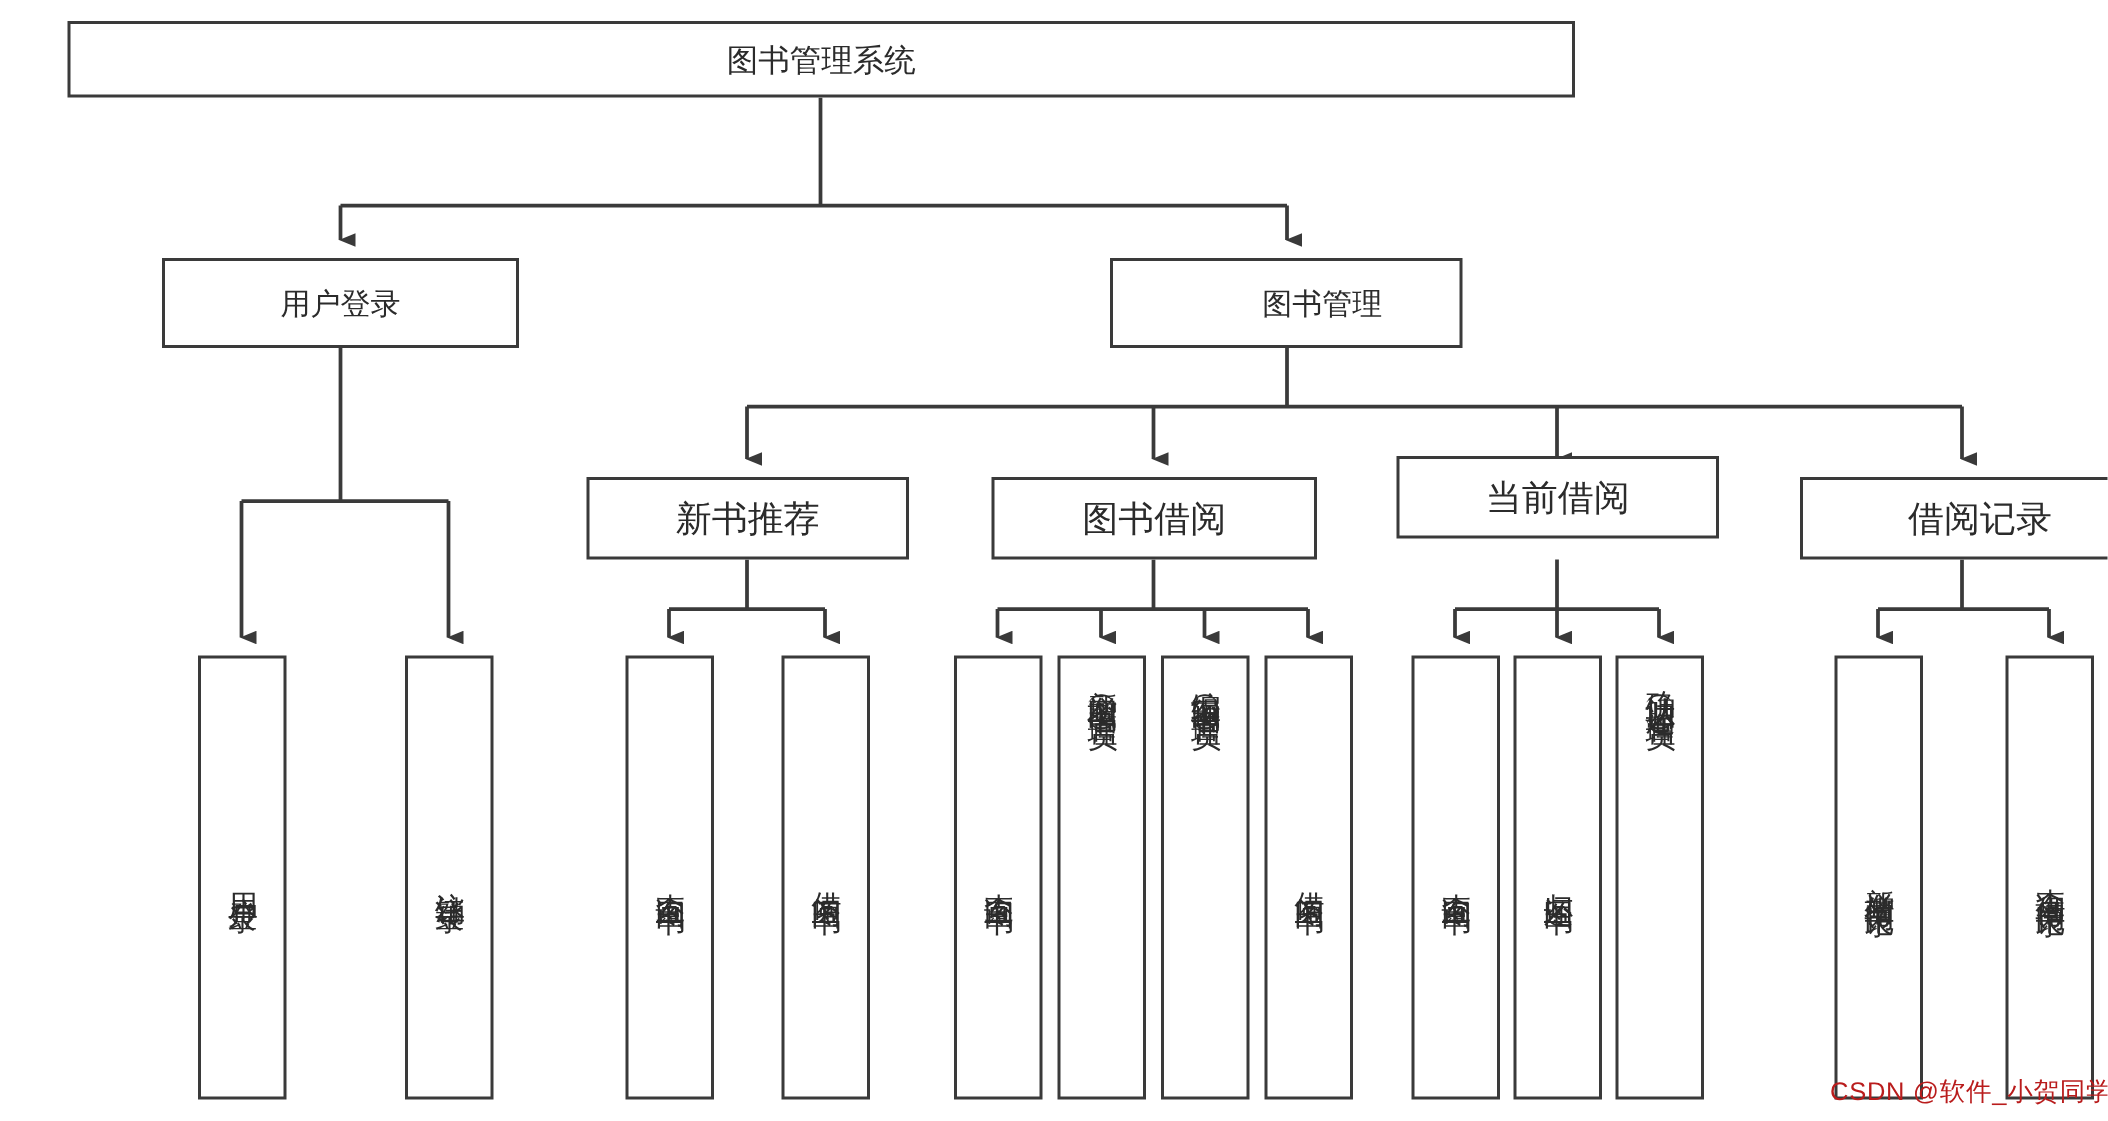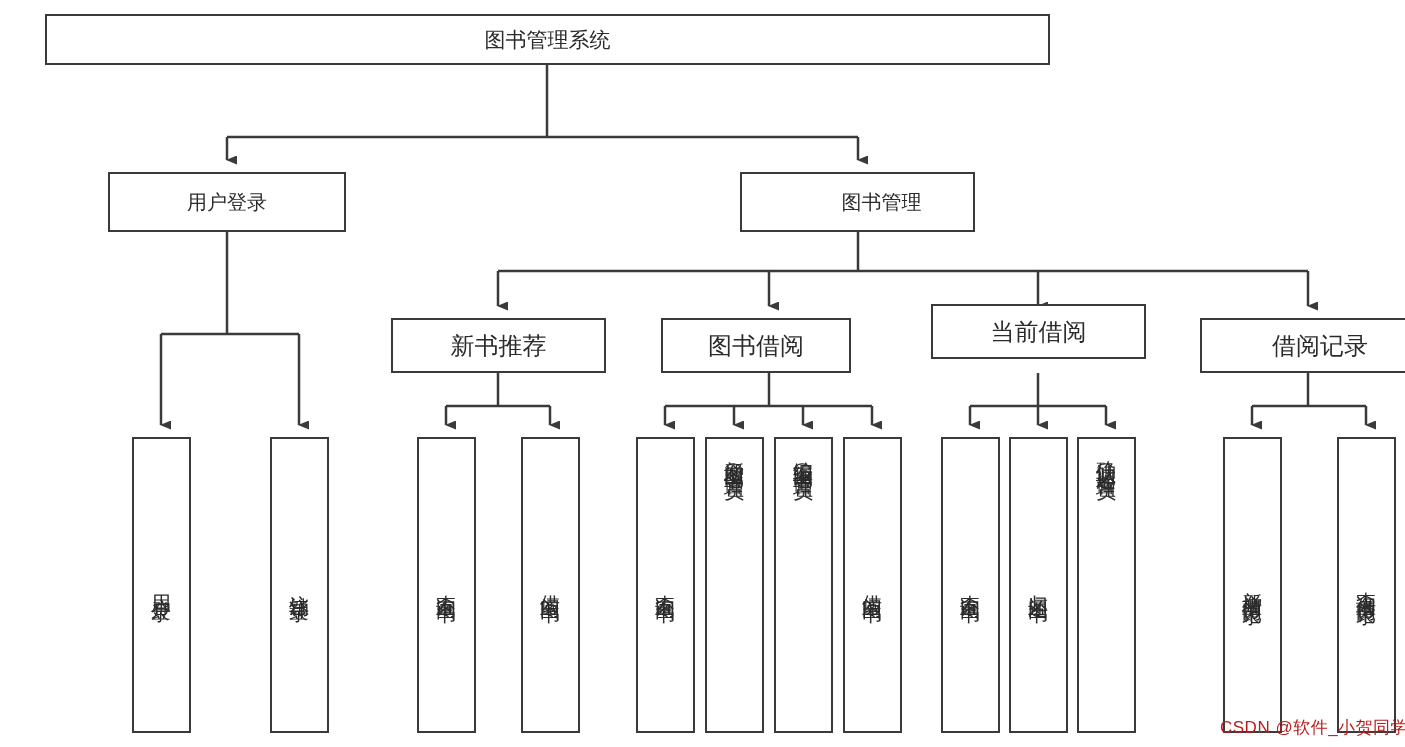--- a/index.html
+++ b/index.html
@@ -118,21 +118,21 @@
   <div class="node lvl2" style="left:80px;top:172px;width:238px;height:60px;">
     <span>用户登录</span>
   </div>
   <div class="node lvl2" style="left:712px;top:172px;width:235px;height:60px;padding-left:48px;">
     <span>图书管理</span>
   </div>
 
   <div class="node lvl3" style="left:363px;top:318px;width:215px;height:55px;">
     <span>新书推荐</span>
   </div>
-  <div class="node lvl3" style="left:633px;top:318px;width:190px;height:55px;align-items:center;">
+  <div class="node lvl3" style="left:633px;top:318px;width:217px;height:55px;align-items:center;">
     <span>图书借阅</span>
   </div>
   <div class="node lvl3" style="left:903px;top:304px;width:215px;height:55px;">
     <span>当前借阅</span>
   </div>
   <div class="node lvl3" style="left:1172px;top:318px;width:240px;height:55px;">
     <span>借阅记录</span>
   </div>
 
   <div class="leaf" style="left:104px;top:437px;width:59px;height:296px;">

